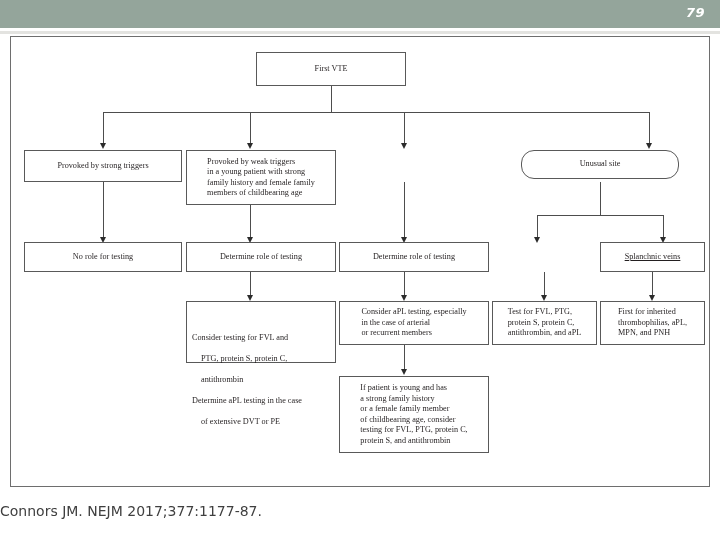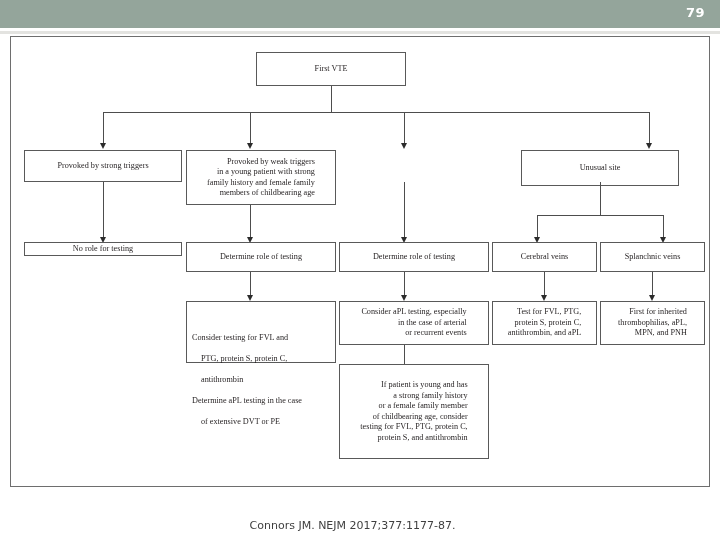--- a/index.html
+++ b/index.html
@@ -15,20 +15,21 @@
   #header-band{
     position:absolute;left:0;top:0;width:720px;height:28px;
     background:#94a59b;
   }
   #page-number{
     position:absolute;right:15px;top:5px;
     color:#ffffff;
     font-family:"DejaVu Sans", sans-serif;
     font-size:13px;font-weight:bold;
     letter-spacing:.5px;
+    font-style:italic;
   }
   #header-underline{
     position:absolute;left:0;top:31px;width:720px;height:3px;
     background:#e3e3e0;
   }
 
   
   #figure-frame{
     position:absolute;left:10px;top:36px;
     width:700px;height:451px;
@@ -40,21 +41,21 @@
   
   .node{
     position:absolute;
     box-sizing:border-box;
     border:1px solid #595959;
     background:#ffffff;
     color:#231f20;
     font-family:"Liberation Serif", serif;
     font-size:8.2px;
     line-height:10.5px;
-    text-align:right;
+    text-align:left;
     display:flex;
     align-items:center;
     justify-content:center;
     padding:2px 3px;
     white-space:pre-line;
   }
   .node.indent{
     text-align:left;
     display:block;
     padding:20px 5px;
@@ -69,25 +70,24 @@
     position:absolute;
     width:0;height:0;
     border-left:3.5px solid transparent;
     border-right:3.5px solid transparent;
     border-top:6px solid #2b2b2b;
   }
 
   
   #citation{
     position:absolute;left:0;top:503px;width:705px;
-    text-align:center;
+    text-align:left;
     font-family:"DejaVu Sans", sans-serif;
-    font-size:11px;
+    font-size:14px;
     color:#3f3f3f;
-    margin-top:16px;
   }
 </style>
 </head>
 <body>
 
 <div id="header-band"></div>
 <div id="page-number">79</div>
 <div id="header-underline"></div>
 
 <div id="figure-frame">
@@ -111,47 +111,46 @@
   <div class="arrow" style="left:634.5px;top:106px;"></div>
 
   <div class="node" style="left:13px;top:113px;width:158px;height:32px;">Provoked by strong triggers</div>
 
   <div class="node" style="left:175px;top:113px;width:150px;height:55px;">Provoked by weak triggers
 in a young patient with strong
 family history and female family
 members of childbearing age</div>
 
 
-  <div class="node" style="left:510px;top:113px;width:158px;height:36px;">Unusual site</div>
+  <div class="node" style="left:510px;top:113px;width:158px;height:29px;border-radius:13px;">Unusual site</div>
 
   <div class="vline" style="left:92px;top:145px;height:57px;"></div>
   <div class="arrow" style="left:88.5px;top:200px;"></div>
 
   <div class="vline" style="left:239px;top:168px;height:34px;"></div>
   <div class="arrow" style="left:235.5px;top:200px;"></div>
 
   <div class="vline" style="left:393px;top:145px;height:57px;"></div>
   <div class="arrow" style="left:389.5px;top:200px;"></div>
 
   <div class="vline" style="left:589px;top:145px;height:33px;"></div>
   <div class="hline" style="left:526px;top:178px;width:126px;"></div>
   <div class="vline" style="left:526px;top:178px;height:24px;"></div>
   <div class="arrow" style="left:522.5px;top:200px;"></div>
   <div class="vline" style="left:652px;top:178px;height:24px;"></div>
   <div class="arrow" style="left:648.5px;top:200px;"></div>
 
-  <div class="node" style="left:13px;top:205px;width:158px;height:14px;">No role for testing</div>
+  <div class="node" style="left:13px;top:205px;width:158px;height:30px;">No role for testing</div>
 
   <div class="node" style="left:175px;top:205px;width:150px;height:30px;">Determine role of testing</div>
 
   <div class="node" style="left:328px;top:205px;width:150px;height:30px;">Determine role of testing</div>
 
-  <div class="node" style="left:481px;top:205px;width:105px;height:30px;">Cerebral veins</div>
 
-  <div class="node" style="left:589px;top:205px;width:105px;height:30px;">Splanchnic veins</div>
+  <div class="node" style="left:589px;top:205px;width:105px;height:30px;text-decoration:underline;">Splanchnic veins</div>
 
   <div class="vline" style="left:239px;top:235px;height:25px;"></div>
   <div class="arrow" style="left:235.5px;top:258px;"></div>
 
   <div class="vline" style="left:393px;top:235px;height:25px;"></div>
   <div class="arrow" style="left:389.5px;top:258px;"></div>
 
   <div class="vline" style="left:533px;top:235px;height:25px;"></div>
   <div class="arrow" style="left:529.5px;top:258px;"></div>
 
@@ -161,34 +160,34 @@
   <div class="node indent" style="left:175px;top:264px;width:150px;height:62px;">
     <span class="ln">Consider testing for FVL and</span>
     <span class="ln sub">PTG, protein S, protein C,</span>
     <span class="ln sub">antithrombin</span>
     <span class="ln">Determine aPL testing in the case</span>
     <span class="ln sub">of extensive DVT or PE</span>
   </div>
 
   <div class="node" style="left:328px;top:264px;width:150px;height:44px;">Consider aPL testing, especially
 in the case of arterial
-or recurrent events</div>
+or recurrent members</div>
 
   <div class="node" style="left:481px;top:264px;width:105px;height:44px;">Test for FVL, PTG,
 protein S, protein C,
 antithrombin, and aPL</div>
 
   <div class="node" style="left:589px;top:264px;width:105px;height:44px;">First for inherited
 thrombophilias, aPL,
 MPN, and PNH</div>
 
   <div class="vline" style="left:393px;top:308px;height:26px;"></div>
   <div class="arrow" style="left:389.5px;top:332px;"></div>
 
-  <div class="node" style="left:328px;top:327px;width:150px;height:95px;">If patient is young and has
+  <div class="node" style="left:328px;top:339px;width:150px;height:77px;">If patient is young and has
 a strong family history
 or a female family member
 of childbearing age, consider
 testing for FVL, PTG, protein C,
 protein S, and antithrombin</div>
 
 </div>
 
 <div id="citation">Connors JM. NEJM 2017;377:1177-87.</div>
 

